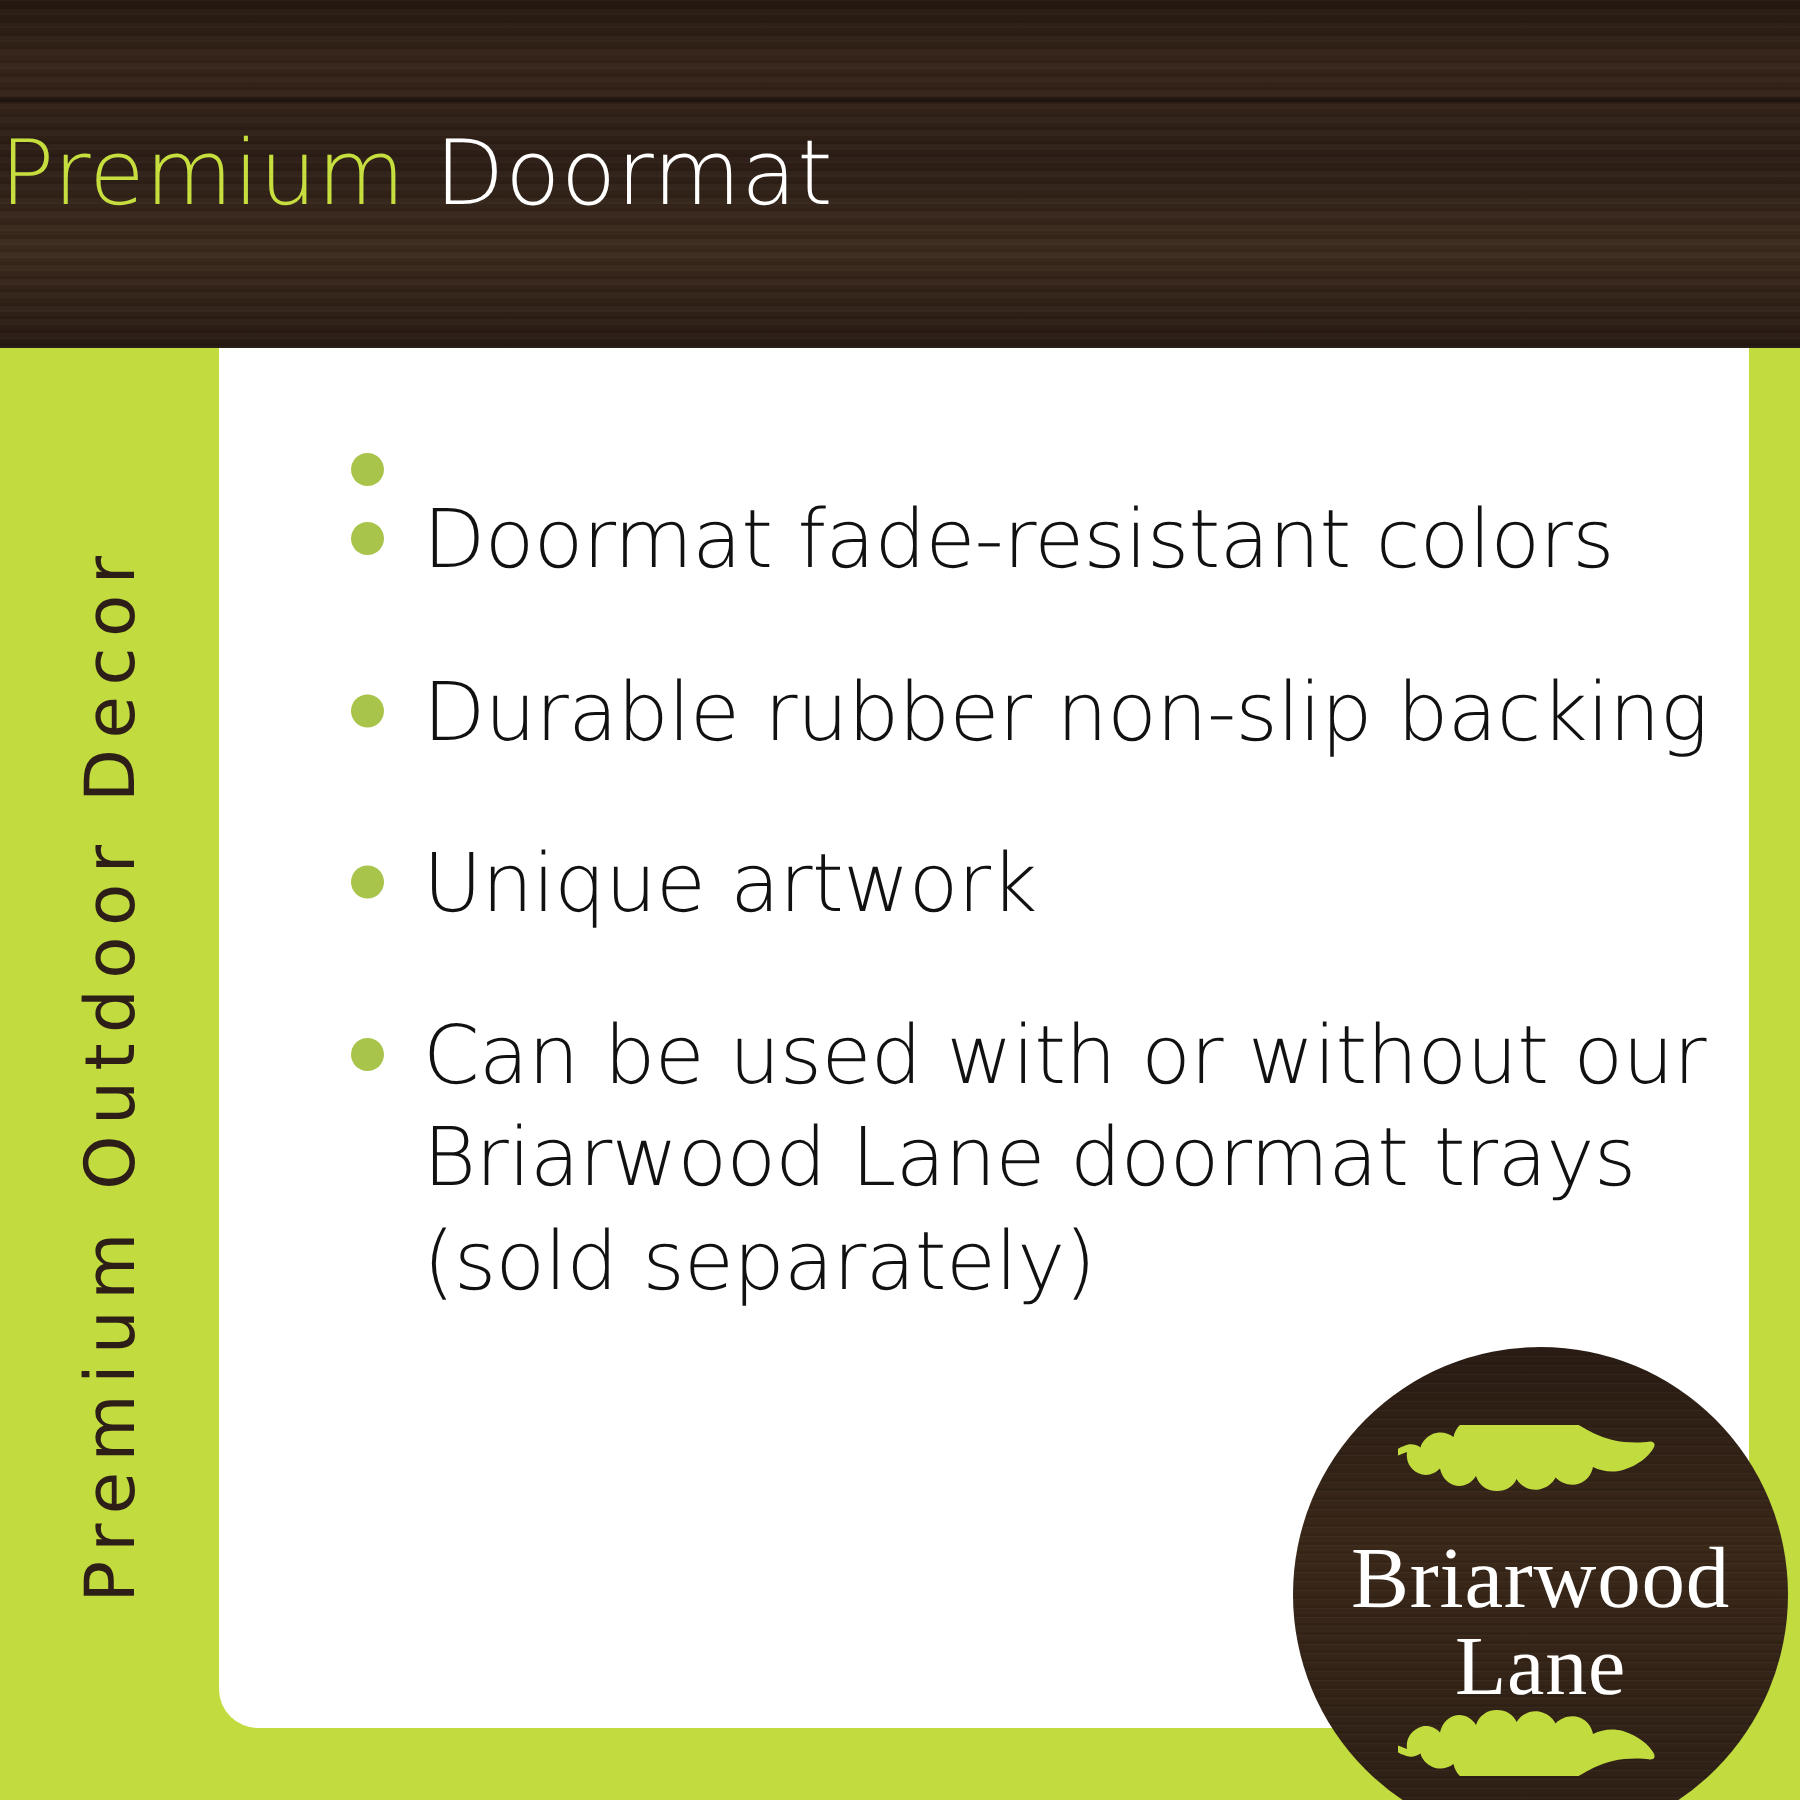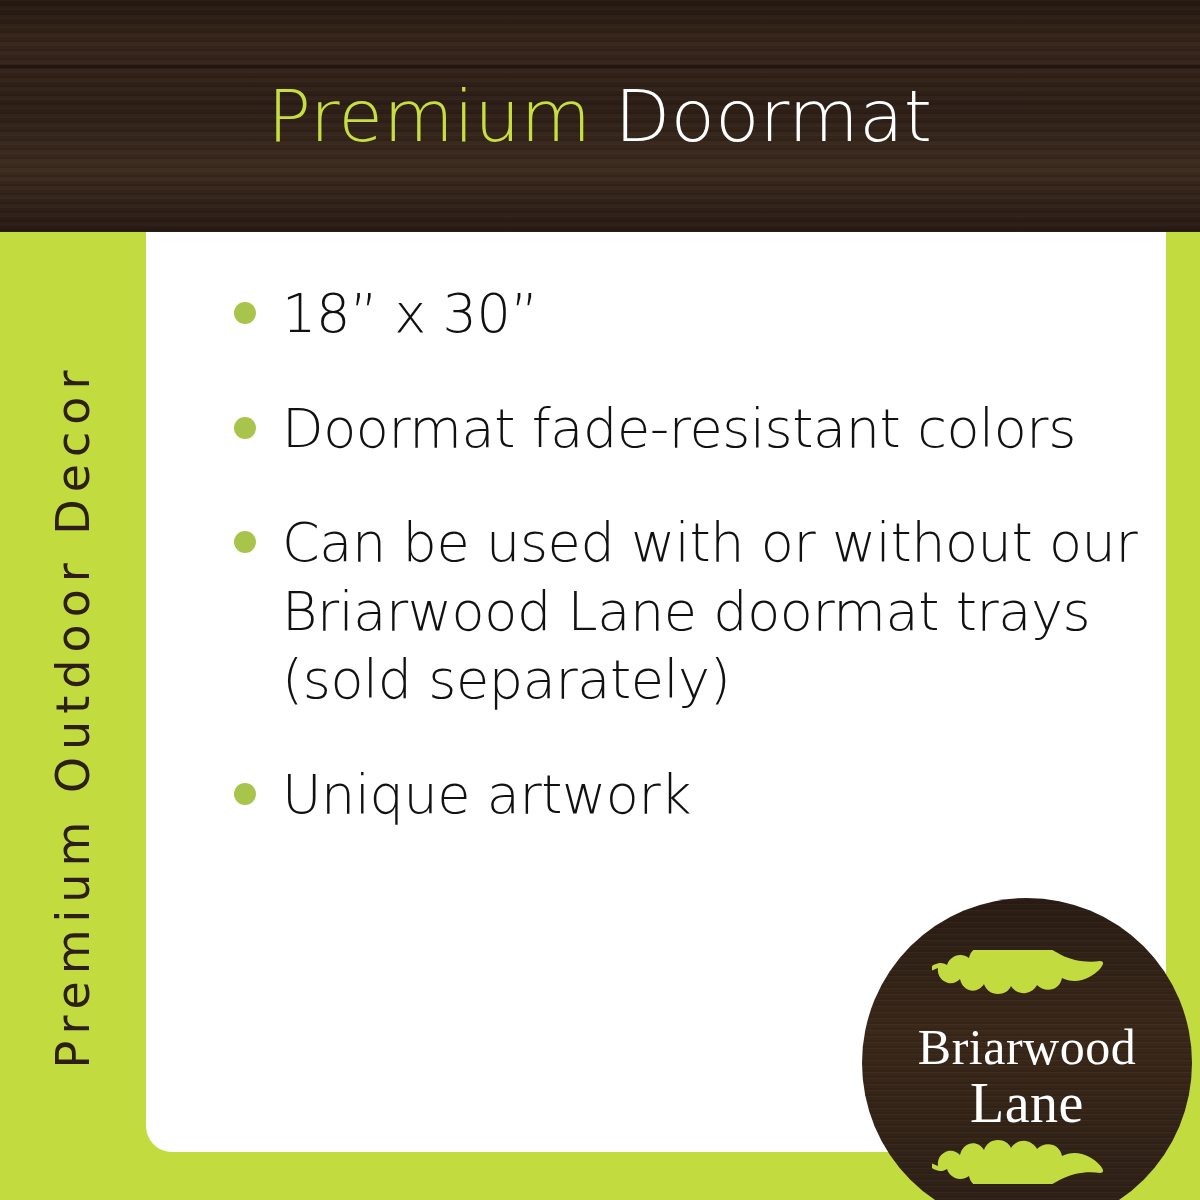--- a/index.html
+++ b/index.html
@@ -53,23 +53,22 @@
     height: 3px;
     background: rgba(0,0,0,0.30);
   }
 
   .header-title {
     position: absolute;
     left: 0;
     right: 0;
     top: 50%;
     transform: translateY(-50%);
-    text-align: center;
     font-family: "DejaVu Sans", sans-serif;
-    font-size: 72px;
+    font-size: 60px;
     font-weight: 300;
     letter-spacing: 0.5px;
     white-space: nowrap;
     line-height: 1;
   }
   .title-accent { color: #c6de3e; }
   .title-main   { color: #ffffff; }
 
   
   .side-rail {
@@ -174,21 +173,21 @@
     left: 0;
     right: 0;
     top: 124px;
     text-align: center;
     color: #ffffff;
     font-family: "Liberation Serif", "DejaVu Serif", serif;
     line-height: 1.02;
   }
   .badge-name {
     display: block;
-    font-size: 50px;
+    font-size: 58px;
     letter-spacing: 0.5px;
   }
   .badge-sub {
     display: block;
     font-size: 56px;
     letter-spacing: 0.5px;
     margin-top: 2px;
   }
 </style>
 </head>
@@ -203,33 +202,36 @@
   </div>
 
   <div class="side-rail">
     <div class="side-rail-text">Premium Outdoor Decor</div>
   </div>
 
   <div class="panel">
     <ul class="bullet-list">
       <li class="bullet-item">
         <span class="bullet-dot"></span>
-        <span>18” x 30”</span>
       </li>
       <li class="bullet-item">
         <span class="bullet-dot"></span>
         <span>Doormat fade-resistant colors</span>
       </li>
       <li class="bullet-item">
         <span class="bullet-dot"></span>
+        <span>Durable rubber non-slip backing</span>
+      </li>
+      <li class="bullet-item">
+        <span class="bullet-dot"></span>
+        <span>Unique artwork</span>
+      </li>
+      <li class="bullet-item">
+        <span class="bullet-dot"></span>
         <span>Can be used with or without our Briarwood Lane doormat trays (sold separately)</span>
-      </li>
-      <li class="bullet-item">
-        <span class="bullet-dot"></span>
-        <span>Unique artwork</span>
       </li>
     </ul>
   </div>
 
   <div class="brand-badge">
 
     <svg class="badge-leaf top" viewBox="0 0 190 62">
       <path fill="#c2dc3f" d="M6 18c-1 7 3 13 10 15 5 1 9-1 12-4 1 5 4 9 9 11 6 2 12-1 15-6 2 6 7 10 14 10 6 0 11-3 13-8 3 5 9 8 15 7 5-1 9-4 11-8 4 4 10 6 16 4 5-2 8-6 9-11 6 3 13 4 20 2 10-3 17-9 20-14 2-3 1-5-2-5-7 1-16 1-25-1-8-2-14-5-19-8-7-4-13-7-20-8-6-1-11 0-15 3-4-4-10-6-16-5-5 1-9 4-11 8-4-4-10-5-16-3-5 2-8 6-9 11-4-3-9-4-14-2-4 2-7 5-8 9-3-2-7-3-11-1-4 1-7 4-8 8z"></path>
     </svg>
 

